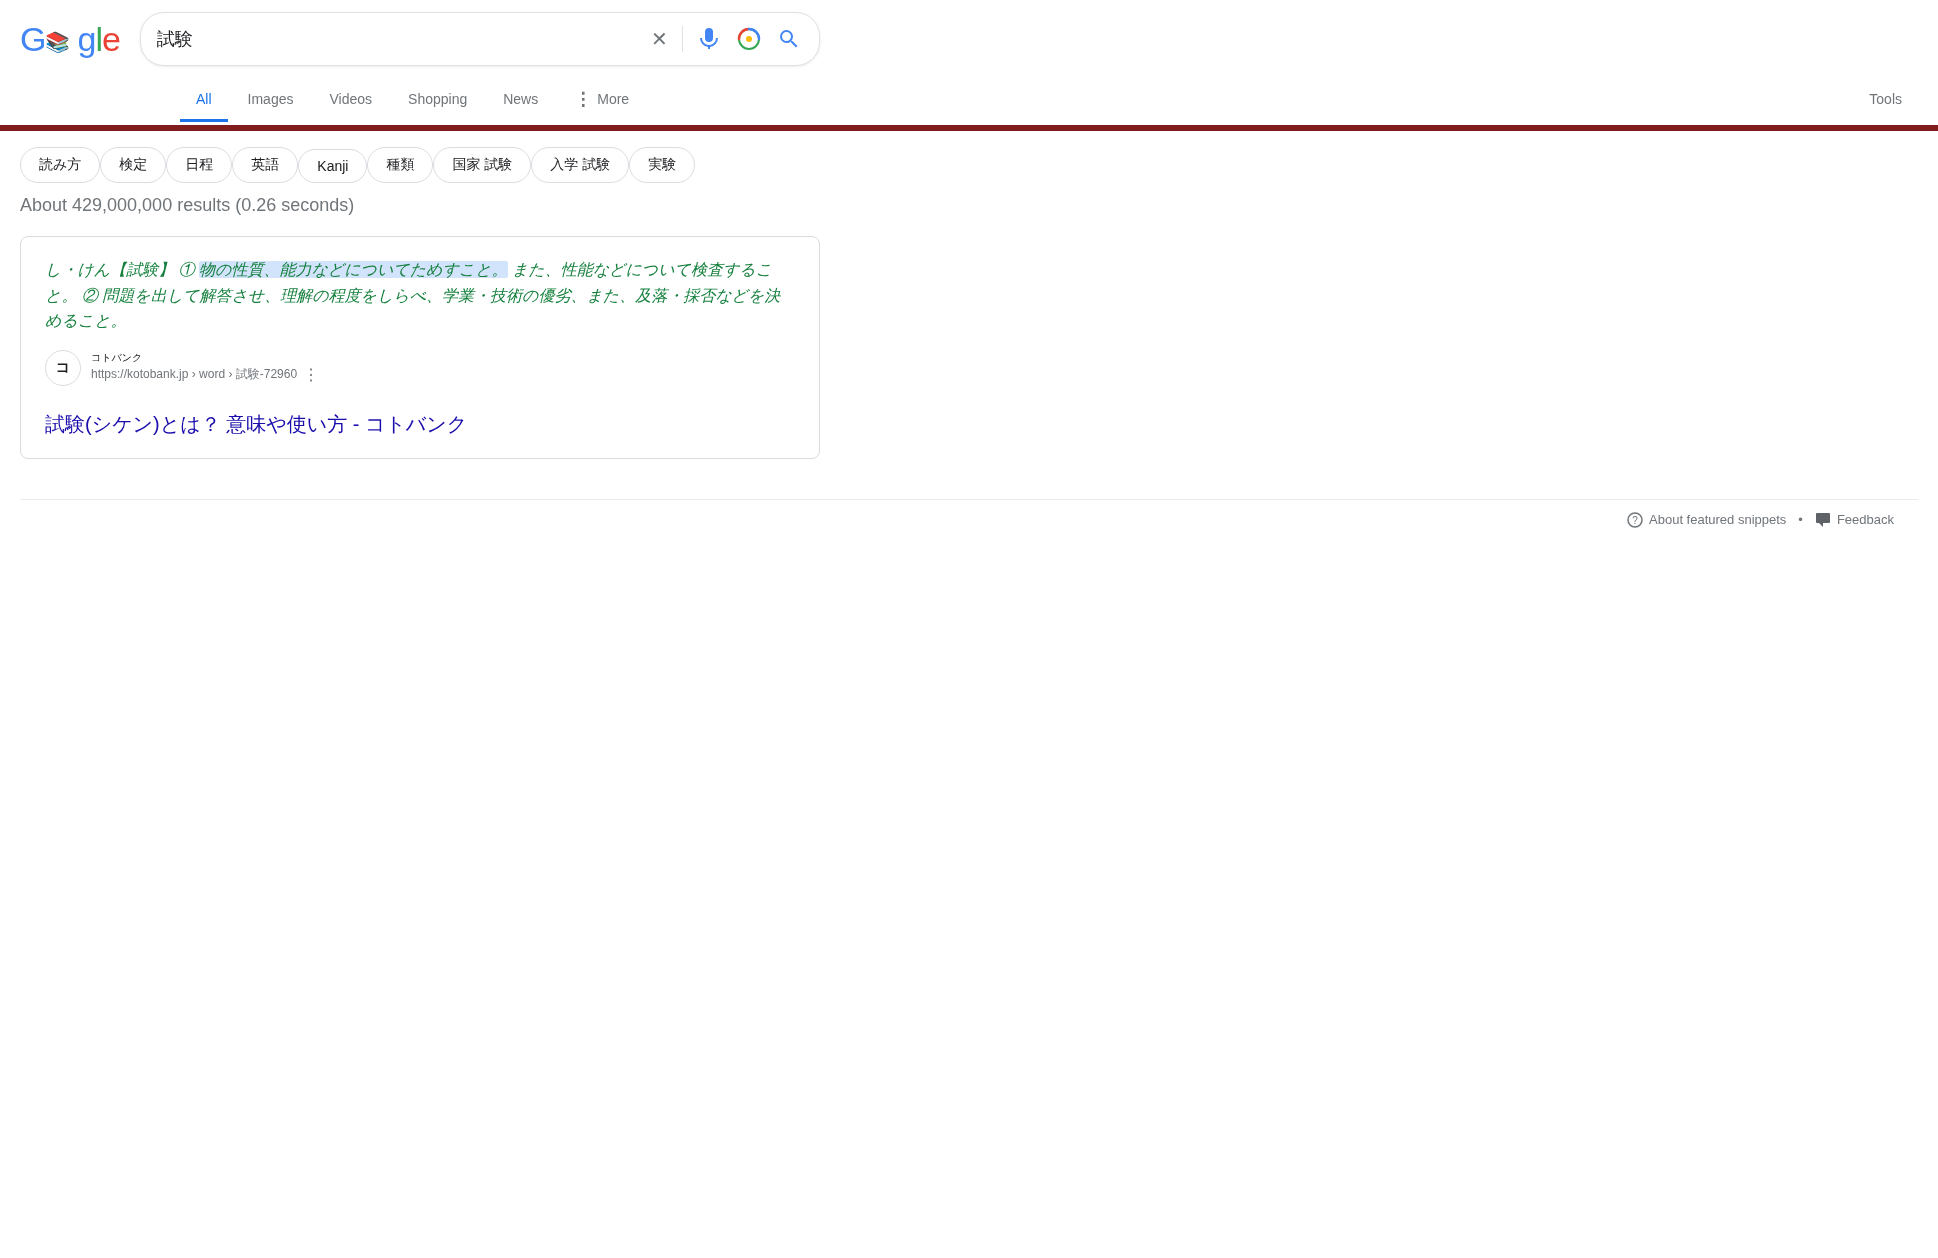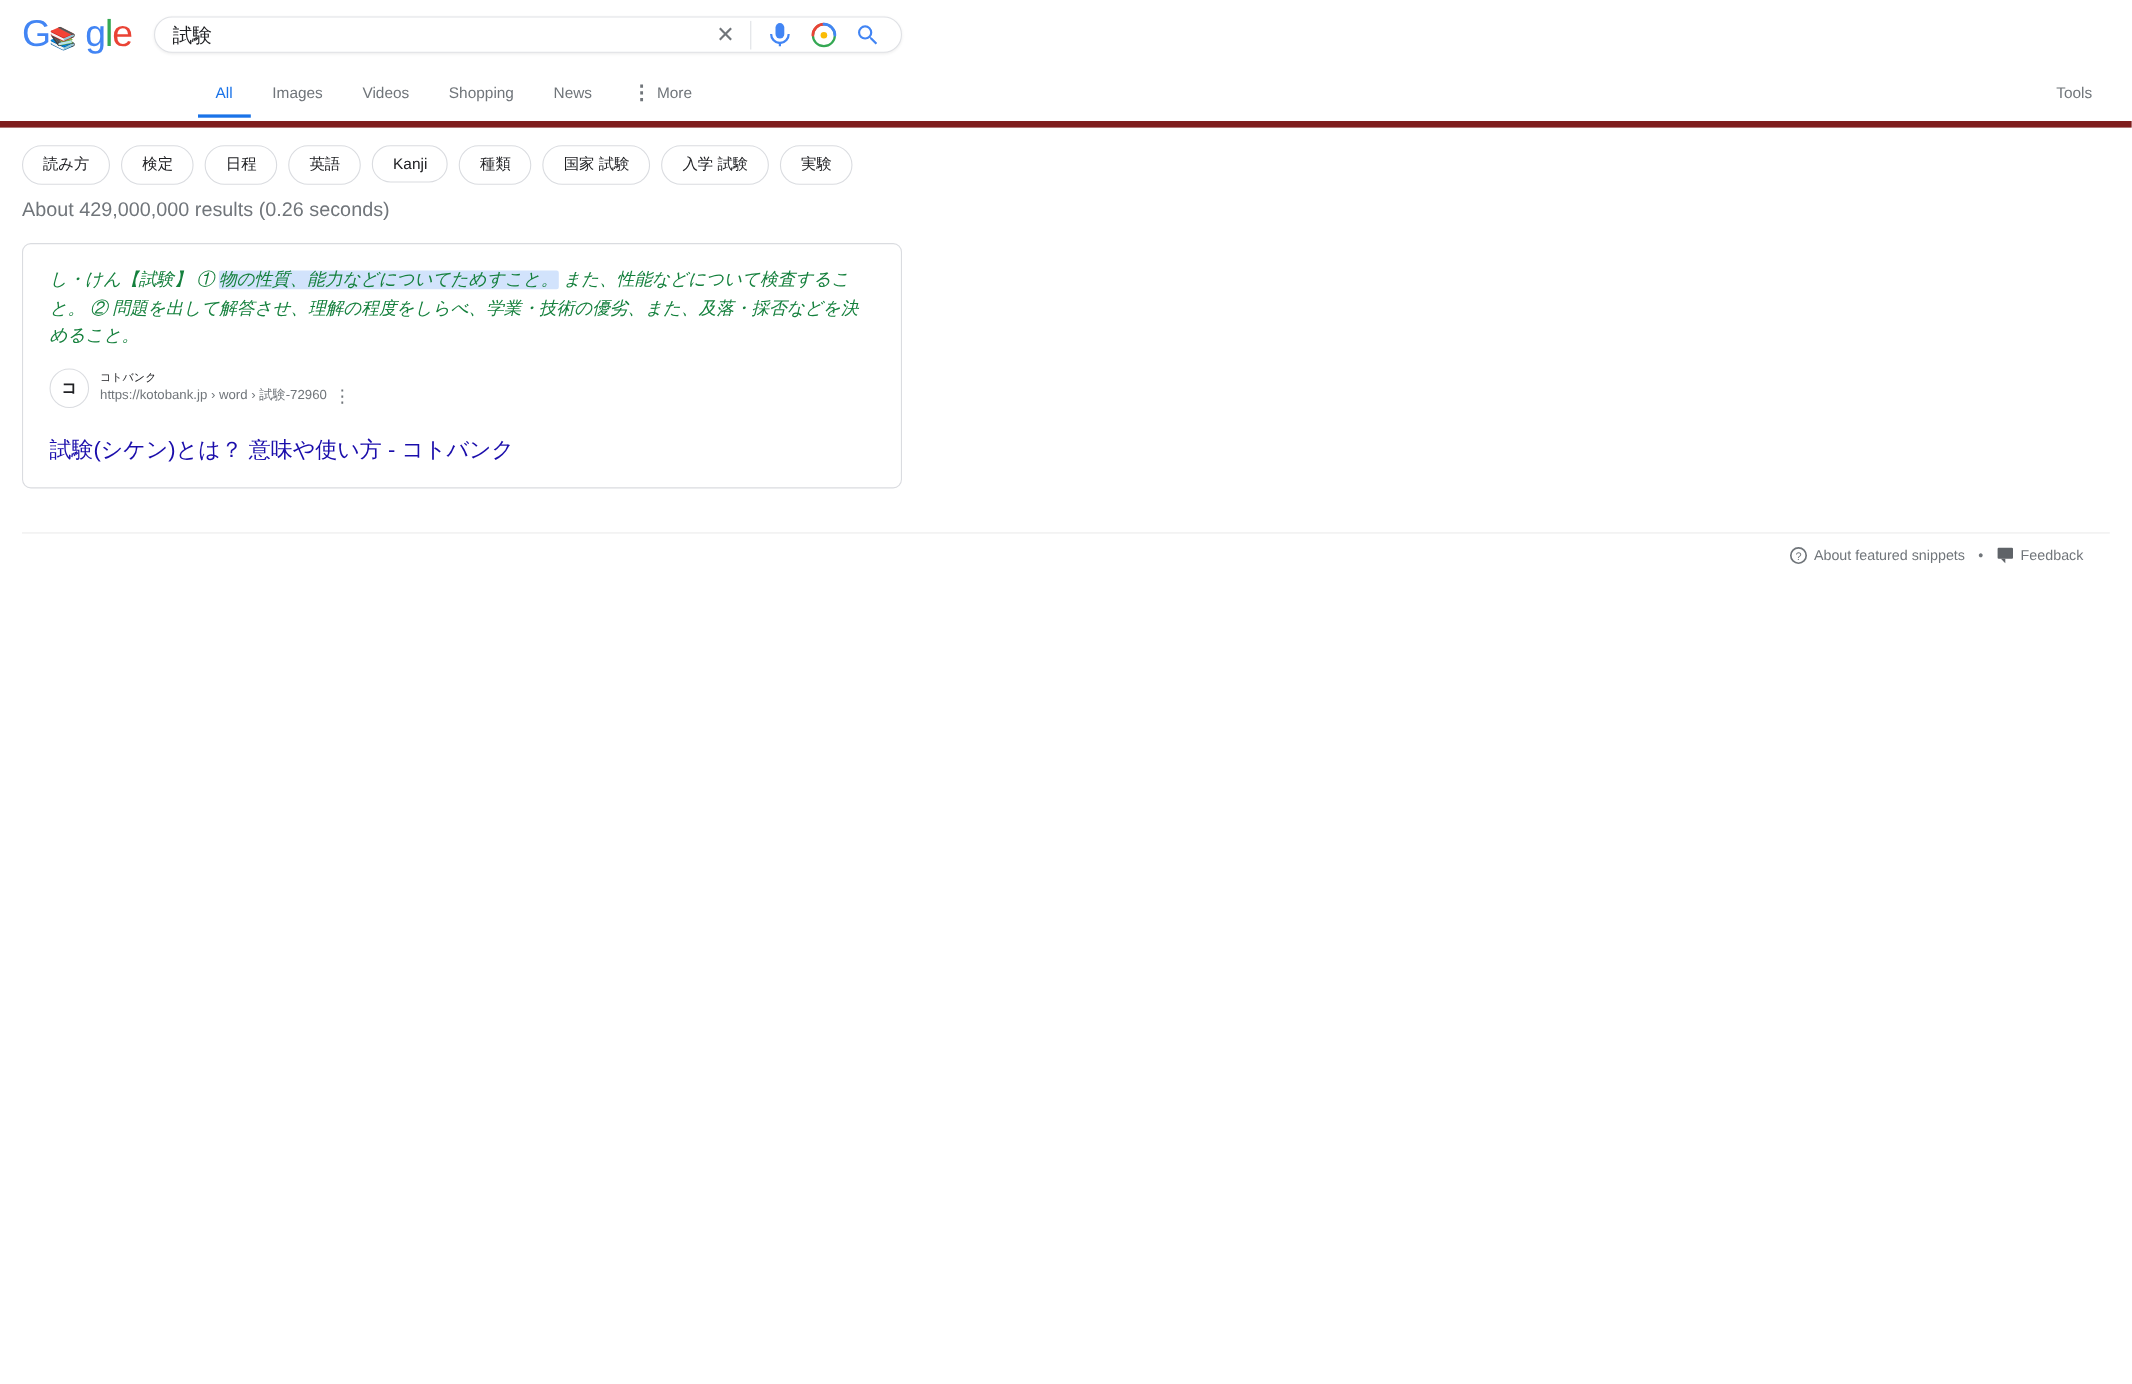--- a/index.html
+++ b/index.html
@@ -54,21 +54,21 @@
       max-width: 680px;
       position: relative;
     }
 
     .search-bar {
       display: flex;
       align-items: center;
       border: 1px solid #dfe1e5;
       border-radius: 24px;
       padding: 8px 16px;
-      height: 33px;
+      height: 54px;
       background: #fff;
       box-shadow: 0 1px 3px rgba(0,0,0,0.08);
       gap: 10px;
     }
 
     .search-input {
       flex: 1;
       border: none;
       outline: none;
       font-size: 18px;
@@ -136,23 +136,23 @@
       border-bottom: 3px solid #1a73e8;
     }
 
     .tab-item-tools {
       margin-left: auto;
     }
 
     
     .chips-row {
       display: flex;
-      align-items: flex-start;
+      align-items: flex-end;
       padding: 16px 20px 12px 20px;
-      gap: 10px;
+      gap: 0;
       flex-wrap: wrap;
     }
 
     .chip {
       border: 1px solid #dadce0;
       border-radius: 20px;
       padding: 8px 18px;
       font-size: 14px;
       color: #202124;
       cursor: pointer;

